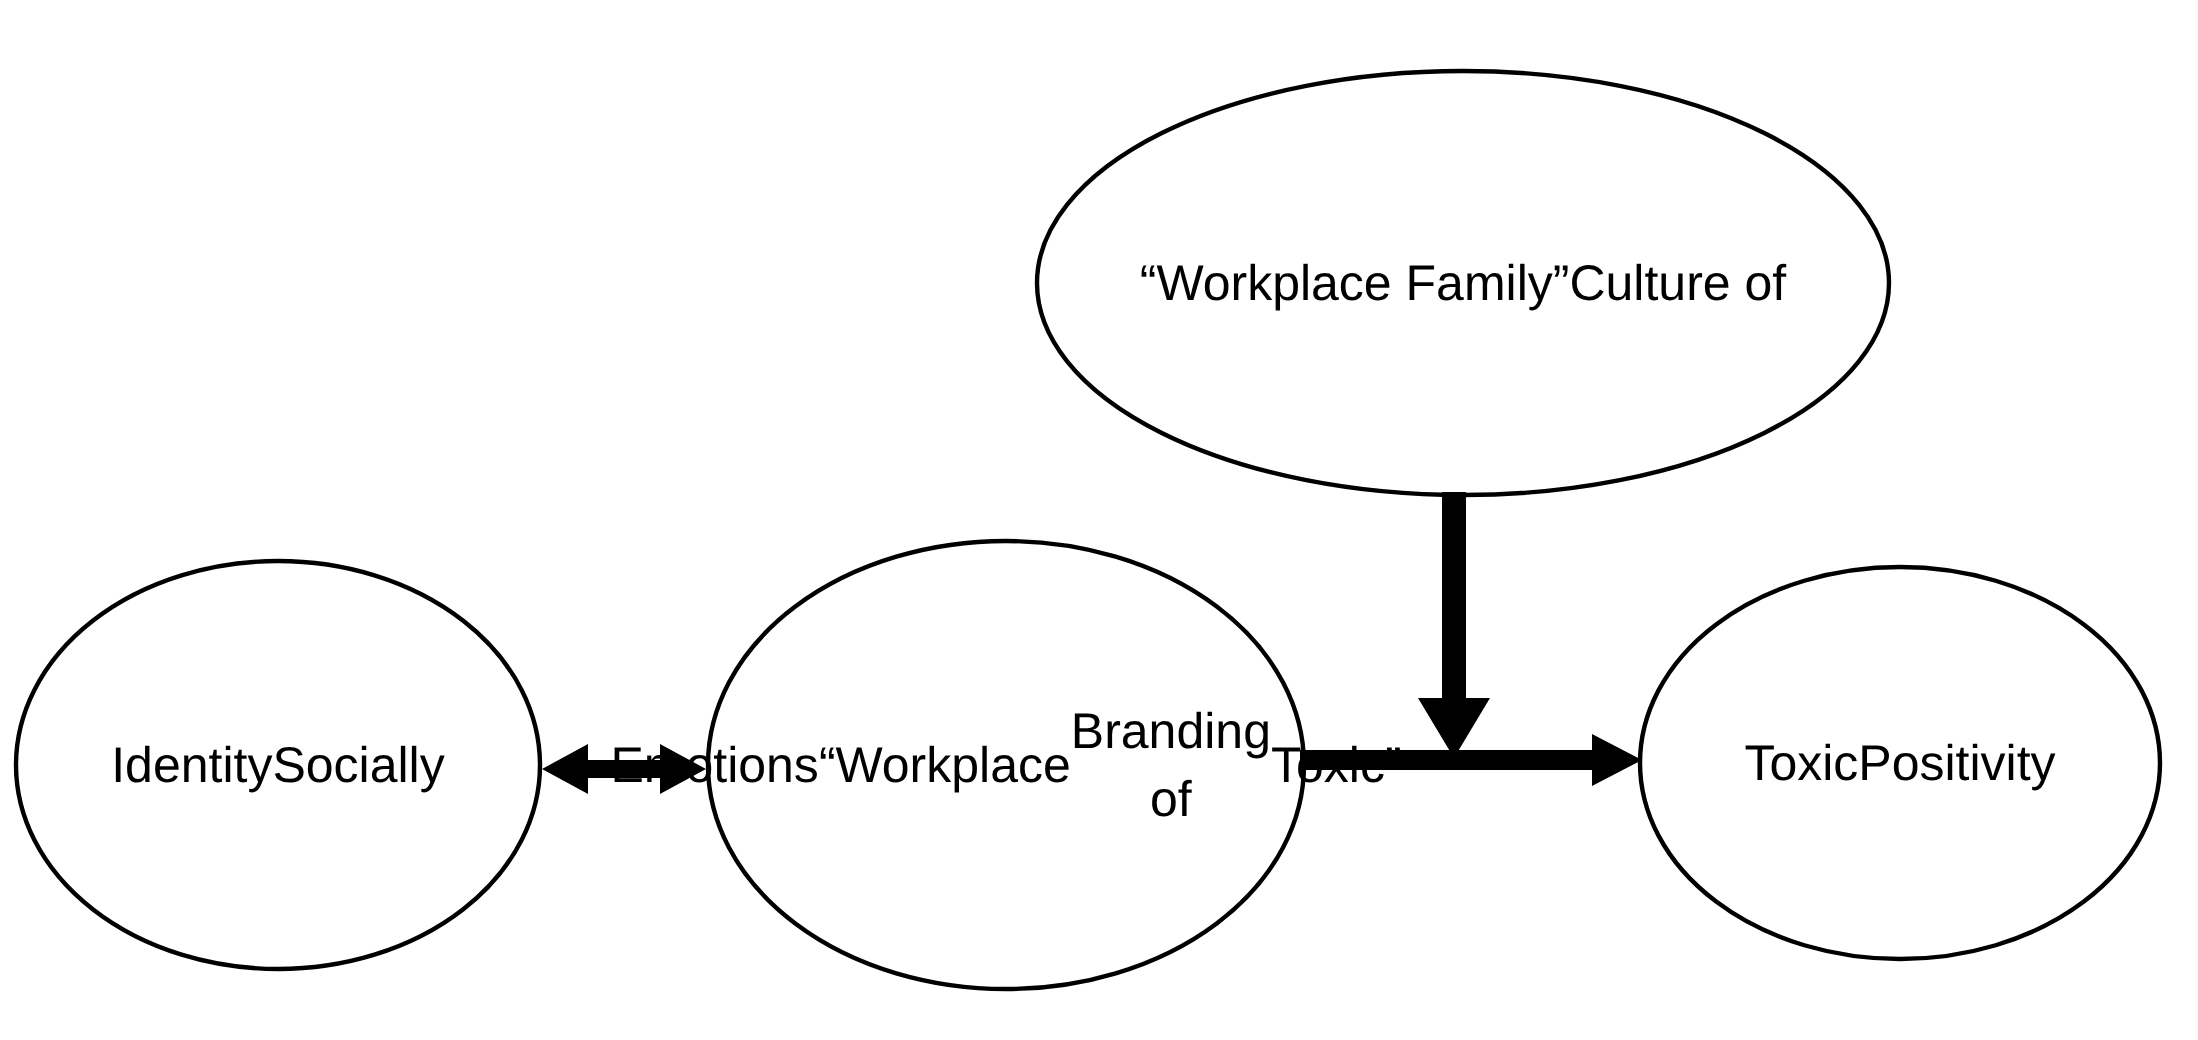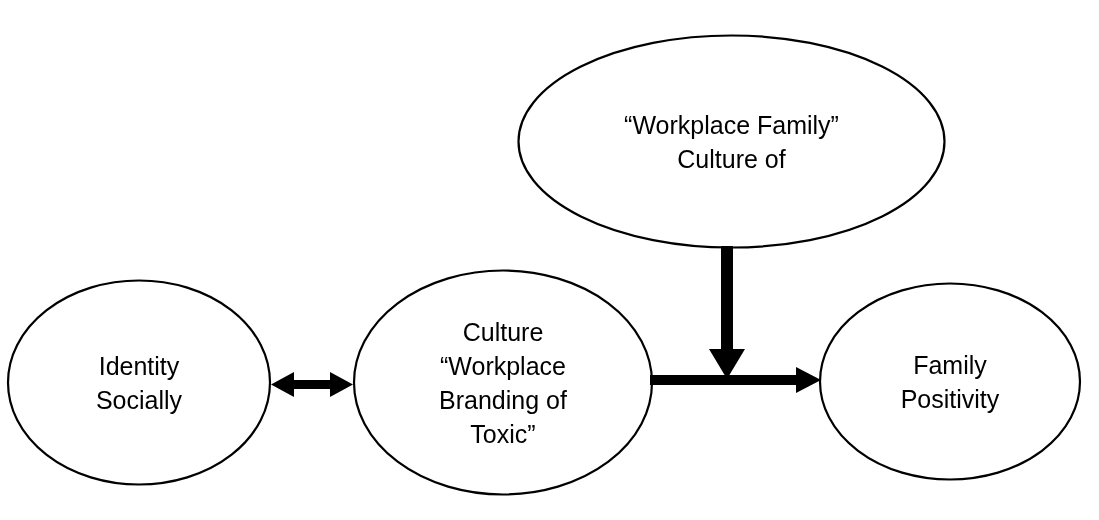--- a/index.html
+++ b/index.html
@@ -21,21 +21,21 @@
   #diagram-svg {
     position: absolute;
     top: 0;
     left: 0;
     width: 1099px;
     height: 520px;
   }
   .node-label {
     position: absolute;
     display: flex;
-    flex-direction: column;
+    flex-direction: row;
     align-items: center;
     justify-content: center;
     text-align: center;
     color: #000000;
     font-family: "Liberation Sans", sans-serif;
     font-size: 25px;
     line-height: 34px;
     white-space: pre-line;
     pointer-events: none;
   }
@@ -83,24 +83,24 @@
     <span>“Workplace Family”</span>
     <span>Culture of</span>
   </div>
 
   <div class="node-label" id="label-identity">
     <span>Identity</span>
     <span>Socially</span>
   </div>
 
   <div class="node-label" id="label-branding">
-    <span>Culture</span>
+    <span>Emotions</span>
     <span>“Workplace</span>
     <span>Branding of</span>
     <span>Toxic”</span>
   </div>
 
   <div class="node-label" id="label-toxic">
-    <span>Family</span>
+    <span>Toxic</span>
     <span>Positivity</span>
   </div>
 
 </div>
 
 </body></html>

